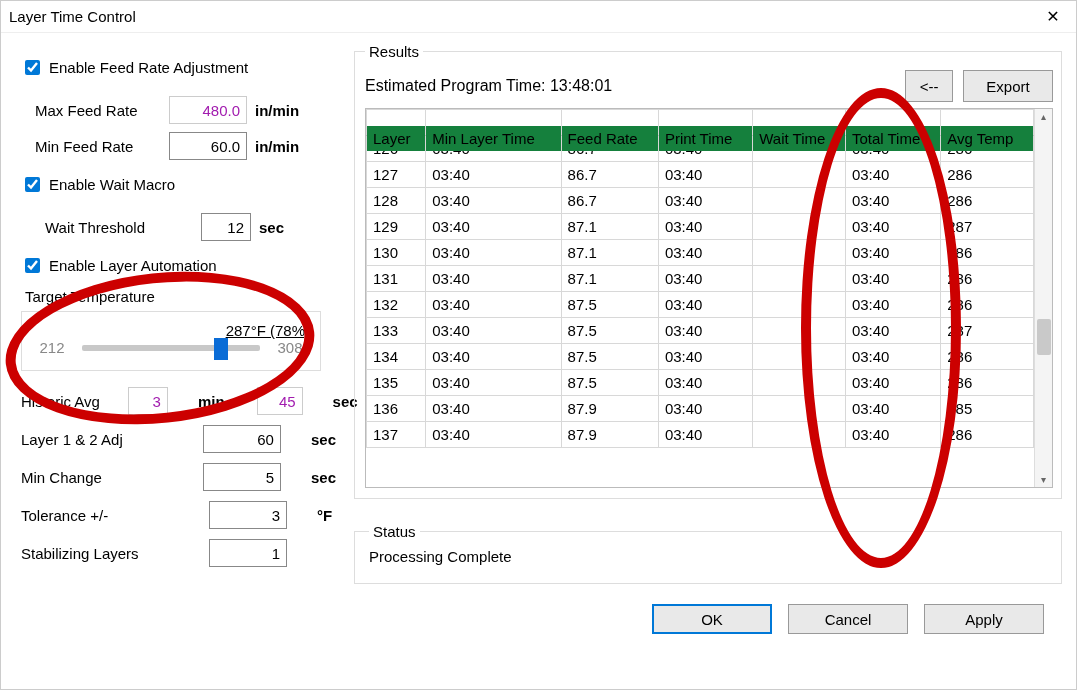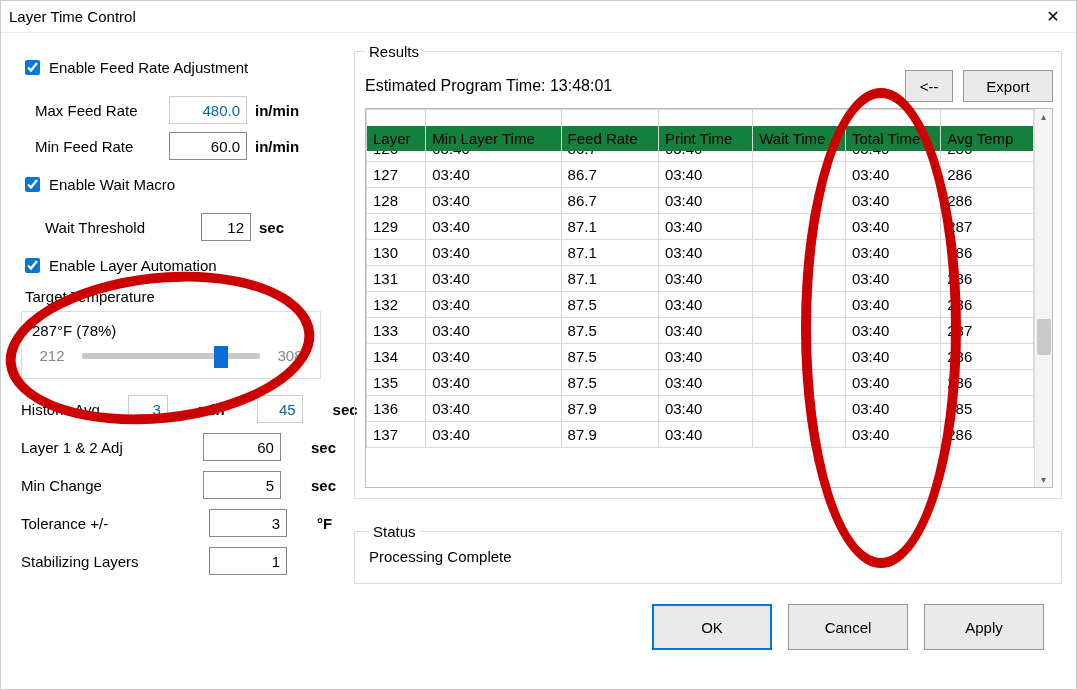--- a/index.html
+++ b/index.html
@@ -33,35 +33,35 @@
     display: flex; align-items: center; margin: 8px 0;
     gap: 6px;
   }
   .check { display:inline-flex; align-items:center; gap:6px; margin: 6px 0 10px 0; }
   input[type="checkbox"] { width: 15px; height: 15px; accent-color: #0078d7; }
   .lbl { white-space: nowrap; }
   .num-input {
     width: 78px; height: 28px; border: 1px solid #888; text-align: right;
     padding: 0 6px; font: inherit; background:#fff;
   }
-  .num-input.disabled { color:#0369a1; border-color:#ccc; background:#fff; }
+  .num-input.disabled { color:#a21caf; border-color:#ccc; background:#fff; }
   .unit { margin-left: 2px; font-weight: bold; }
   .indent { margin-left: 24px; }
   .indent2 { margin-left: 14px; }
   .field-row {
     display:flex; align-items:center; justify-content:flex-start;
     margin: 10px 0;
     gap: 28px;
   }
   .field-row .lbl { width: 160px; }
   .slider-box {
     border:1px solid #ddd; padding: 8px 10px 14px 10px; margin: 6px 0 16px 0;
     width: 300px;
   }
-  .temp-value { text-align:left; margin: 2px 0 8px 0; }
+  .temp-value { text-align:right; margin: 2px 0 0 0; text-decoration: underline; }
   .slider-row { display:flex; align-items:center; gap:10px; }
   .slider-row .tick { color:#888; width:40px; text-align:center; }
   .slider {
     flex:1; height: 6px; background: linear-gradient(to right,#c8c8c8,#c8c8c8);
     position:relative; border-radius:2px;
   }
   .slider .thumb {
     position:absolute; top:-7px; width:14px; height:22px; background:#0a6cd6;
   }
   
@@ -92,21 +92,21 @@
   .vscroll-gutter .arrow { position:absolute; left:0; width:100%; text-align:center; font-size:10px; color:#666; }
   .vscroll-gutter .arrow.up { top:2px; }
   .vscroll-gutter .arrow.dn { bottom:2px; }
   .vscroll-gutter .thumb {
     position:absolute; left:2px; width:14px; background:#c9c9c9; border-radius:2px;
   }
   .status-fs { margin-top: 12px; padding: 8px 10px 18px 14px; }
   .footer {
     display:flex; justify-content:flex-end; gap:16px; padding: 8px 18px 14px 0;
   }
-  .footer .btn { width:120px; height:46px; }
+  .footer .btn { width:120px; height:30px; }
   
   .oval {
     position:absolute; border:10px solid #cc0000; border-radius:50%;
     pointer-events:none;
   }
   .oval.left { left:4px; top:240px; width:310px; height:150px; transform:rotate(-6deg); }
   .oval.right { left:800px; top:55px; width:160px; height:480px; }
 </style>
 </head>
 <body>

